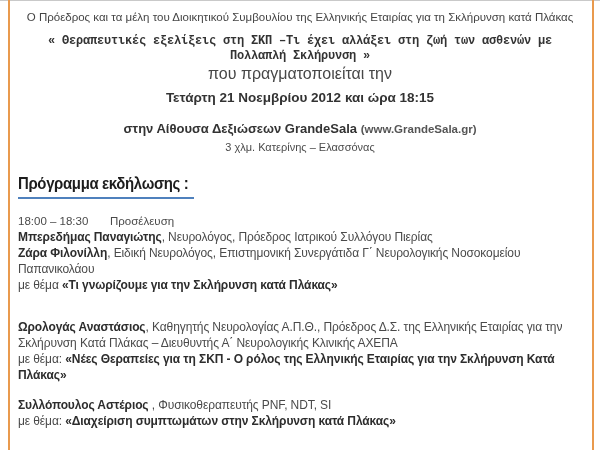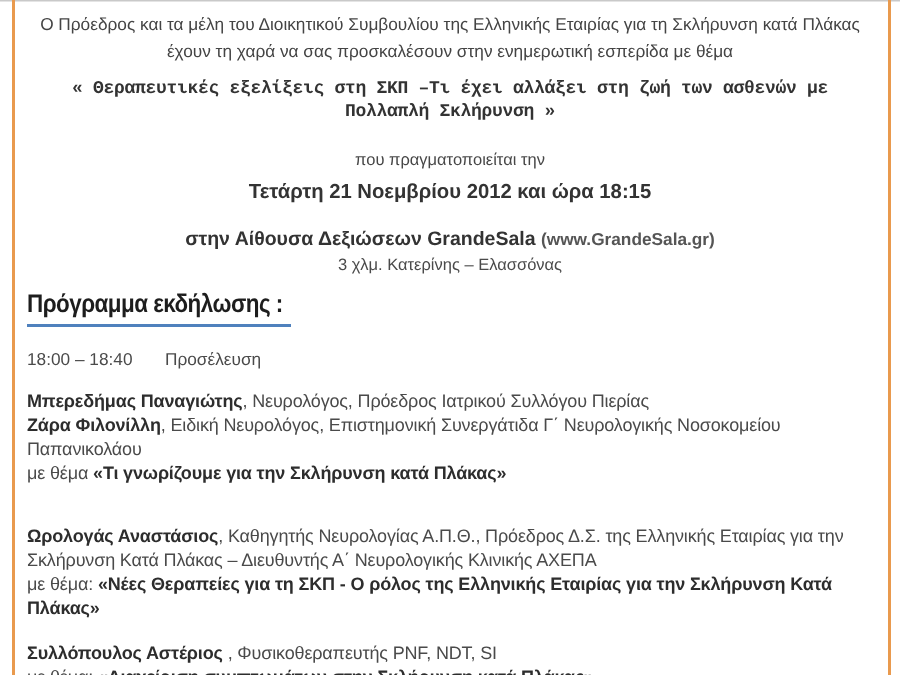--- a/index.html
+++ b/index.html
@@ -38,22 +38,22 @@
   .theme-title {
     margin-top: 8px;
     font-size: 12px;
     font-weight: bold;
     letter-spacing: -0.2px;
     color: #333333;
     line-height: 15px;
     font-family: Liberation Mono, monospace;
   }
   .held-on {
-    margin-top: 19px;
-    font-size: 11px;
+    margin-top: 1px;
+    font-size: 16px;
     color: #474747;
   }
   .datetime {
     margin-top: 7px;
     font-size: 13.5px;
     font-weight: bold;
     color: #333333;
   }
   .venue {
     margin-top: 16px;
@@ -65,21 +65,21 @@
     font-size: 11.5px;
     font-weight: 600;
     color: #555555;
   }
   .location {
     margin-top: 5px;
     font-size: 11px;
     color: #4a4a4a;
   }
   .program-heading-wrap {
-    margin-top: 10px;
+    margin-top: 21px;
     display: inline-block;
   }
   .program-heading {
     display: inline-block;
     font-size: 17px;
     font-weight: bold;
     color: #1d1d1d;
     letter-spacing: -0.4px;
     transform: scaleX(0.88);
     transform-origin: left center;
@@ -97,40 +97,39 @@
     color: #4a4a4a;
     display: flex;
   }
   .schedule-time { width: 92px; }
   .speaker {
     font-size: 12px;
     line-height: 16px;
     color: #4a4a4a;
     letter-spacing: -0.1px;
   }
-  .sp1 { margin-top: 13px; }
+  .sp1 { margin-top: 2px; }
   .sp2 { }
   .sp3 { margin-top: 26px; }
   .sp4 { margin-top: 14px; }
   .speaker .name { font-weight: bold; color: #2d2d2d; }
   .speaker .topic { font-weight: bold; color: #2d2d2d; }
 </style>
 </head>
 <body>
 
 <div class="page">
   <div class="border-top"></div>
   <div class="border-left"></div>
   <div class="border-right"></div>
 
   <div class="content">
 
     <div class="intro centered">
       <div>Ο  Πρόεδρος και τα μέλη του Διοικητικού Συμβουλίου της Ελληνικής Εταιρίας για τη Σκλήρυνση κατά Πλάκας</div>
-      <div>έχουν τη χαρά να σας προσκαλέσουν στην ενημερωτική εσπερίδα με θέμα</div>
     </div>
 
     <div class="theme-title centered">« Θεραπευτικές εξελίξεις στη ΣΚΠ –Τι έχει αλλάξει στη ζωή των ασθενών με Πολλαπλή Σκλήρυνση »</div>
 
     <div class="held-on centered">που πραγματοποιείται  την</div>
 
     <div class="datetime centered">Τετάρτη 21 Νοεμβρίου 2012 και ώρα 18:15</div>
 
     <div class="venue centered">
       <span>στην Αίθουσα Δεξιώσεων GrandeSala</span>
@@ -140,21 +139,21 @@
     <div class="location centered">3 χλμ. Κατερίνης – Ελασσόνας</div>
 
     <div>
       <div class="program-heading-wrap">
         <span class="program-heading">Πρόγραμμα   εκδήλωσης :</span>
         <div class="heading-underline"></div>
       </div>
     </div>
 
     <div class="schedule">
-      <span class="schedule-time">18:00 – 18:40</span>
+      <span class="schedule-time">18:00 – 18:30</span>
       <span>Προσέλευση</span>
     </div>
 
     <div class="speaker sp1">
       <div>
         <span class="name">Μπερεδήμας Παναγιώτης</span><span>, Νευρολόγος, Πρόεδρος Ιατρικού Συλλόγου Πιερίας</span>
       </div>
     </div>
 
     <div class="speaker sp2">

